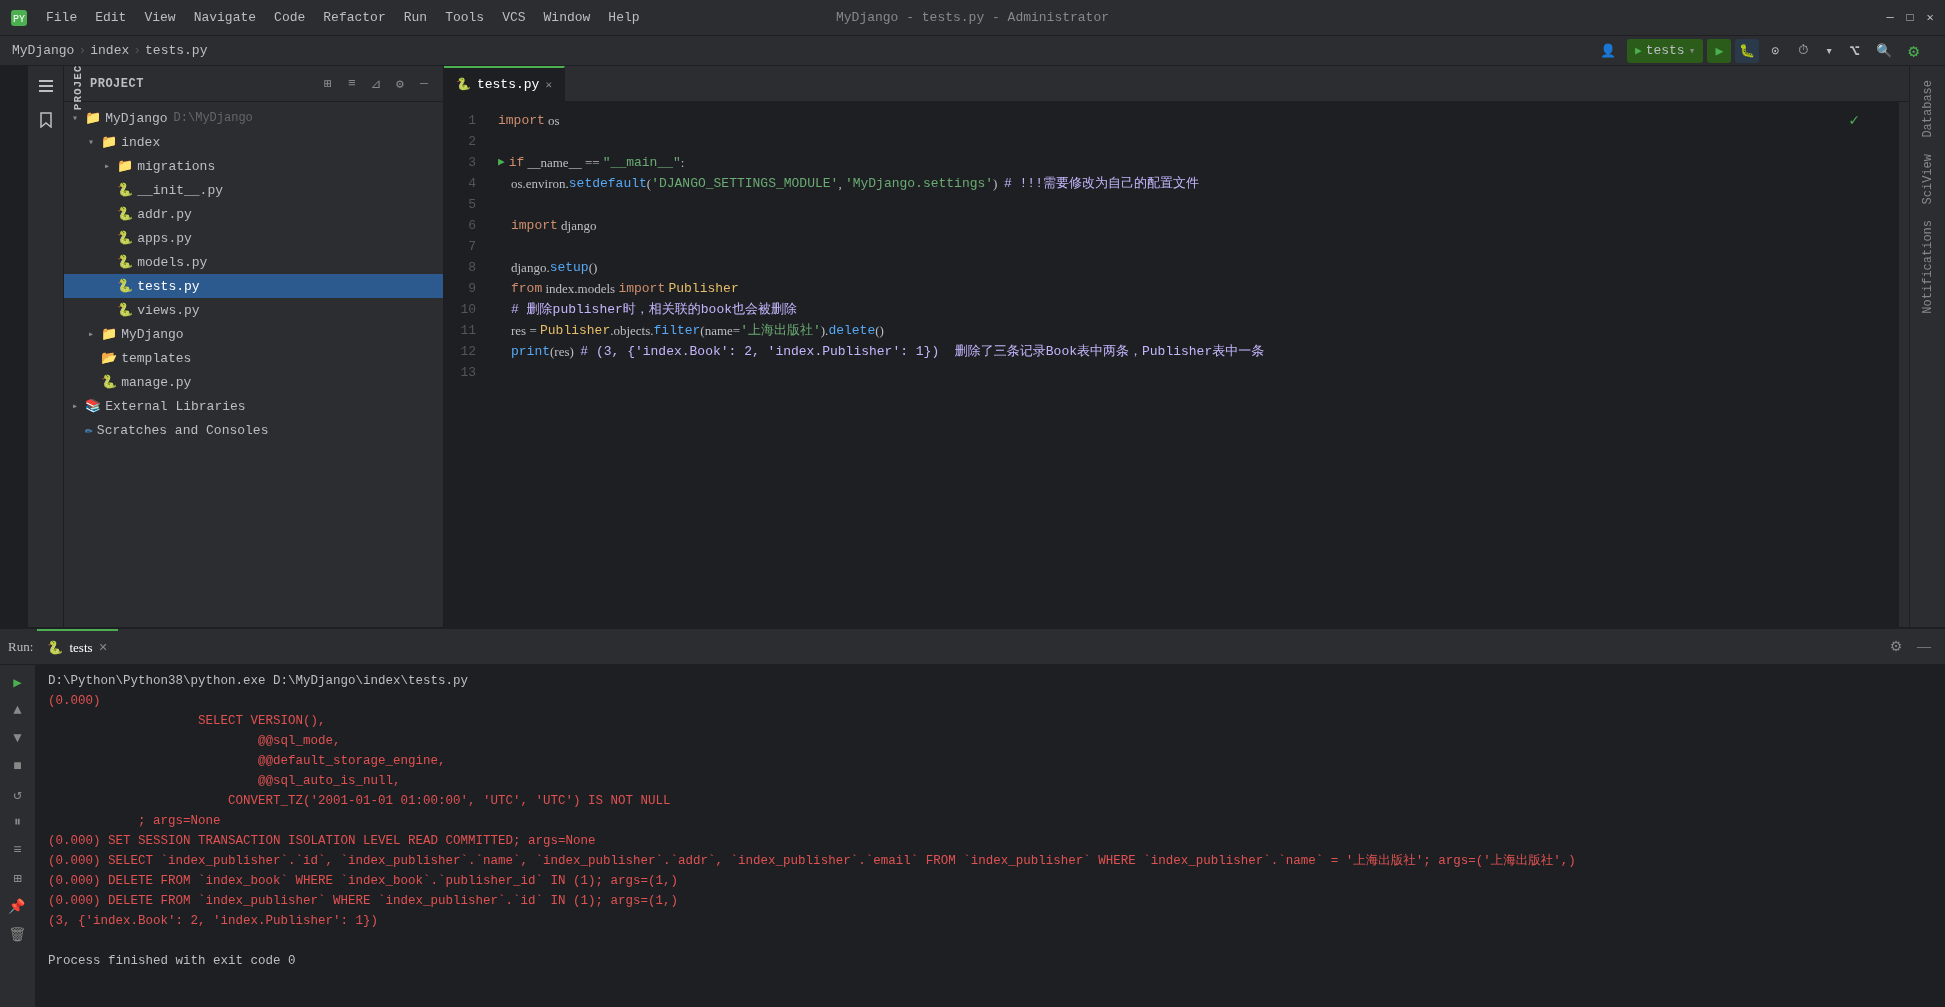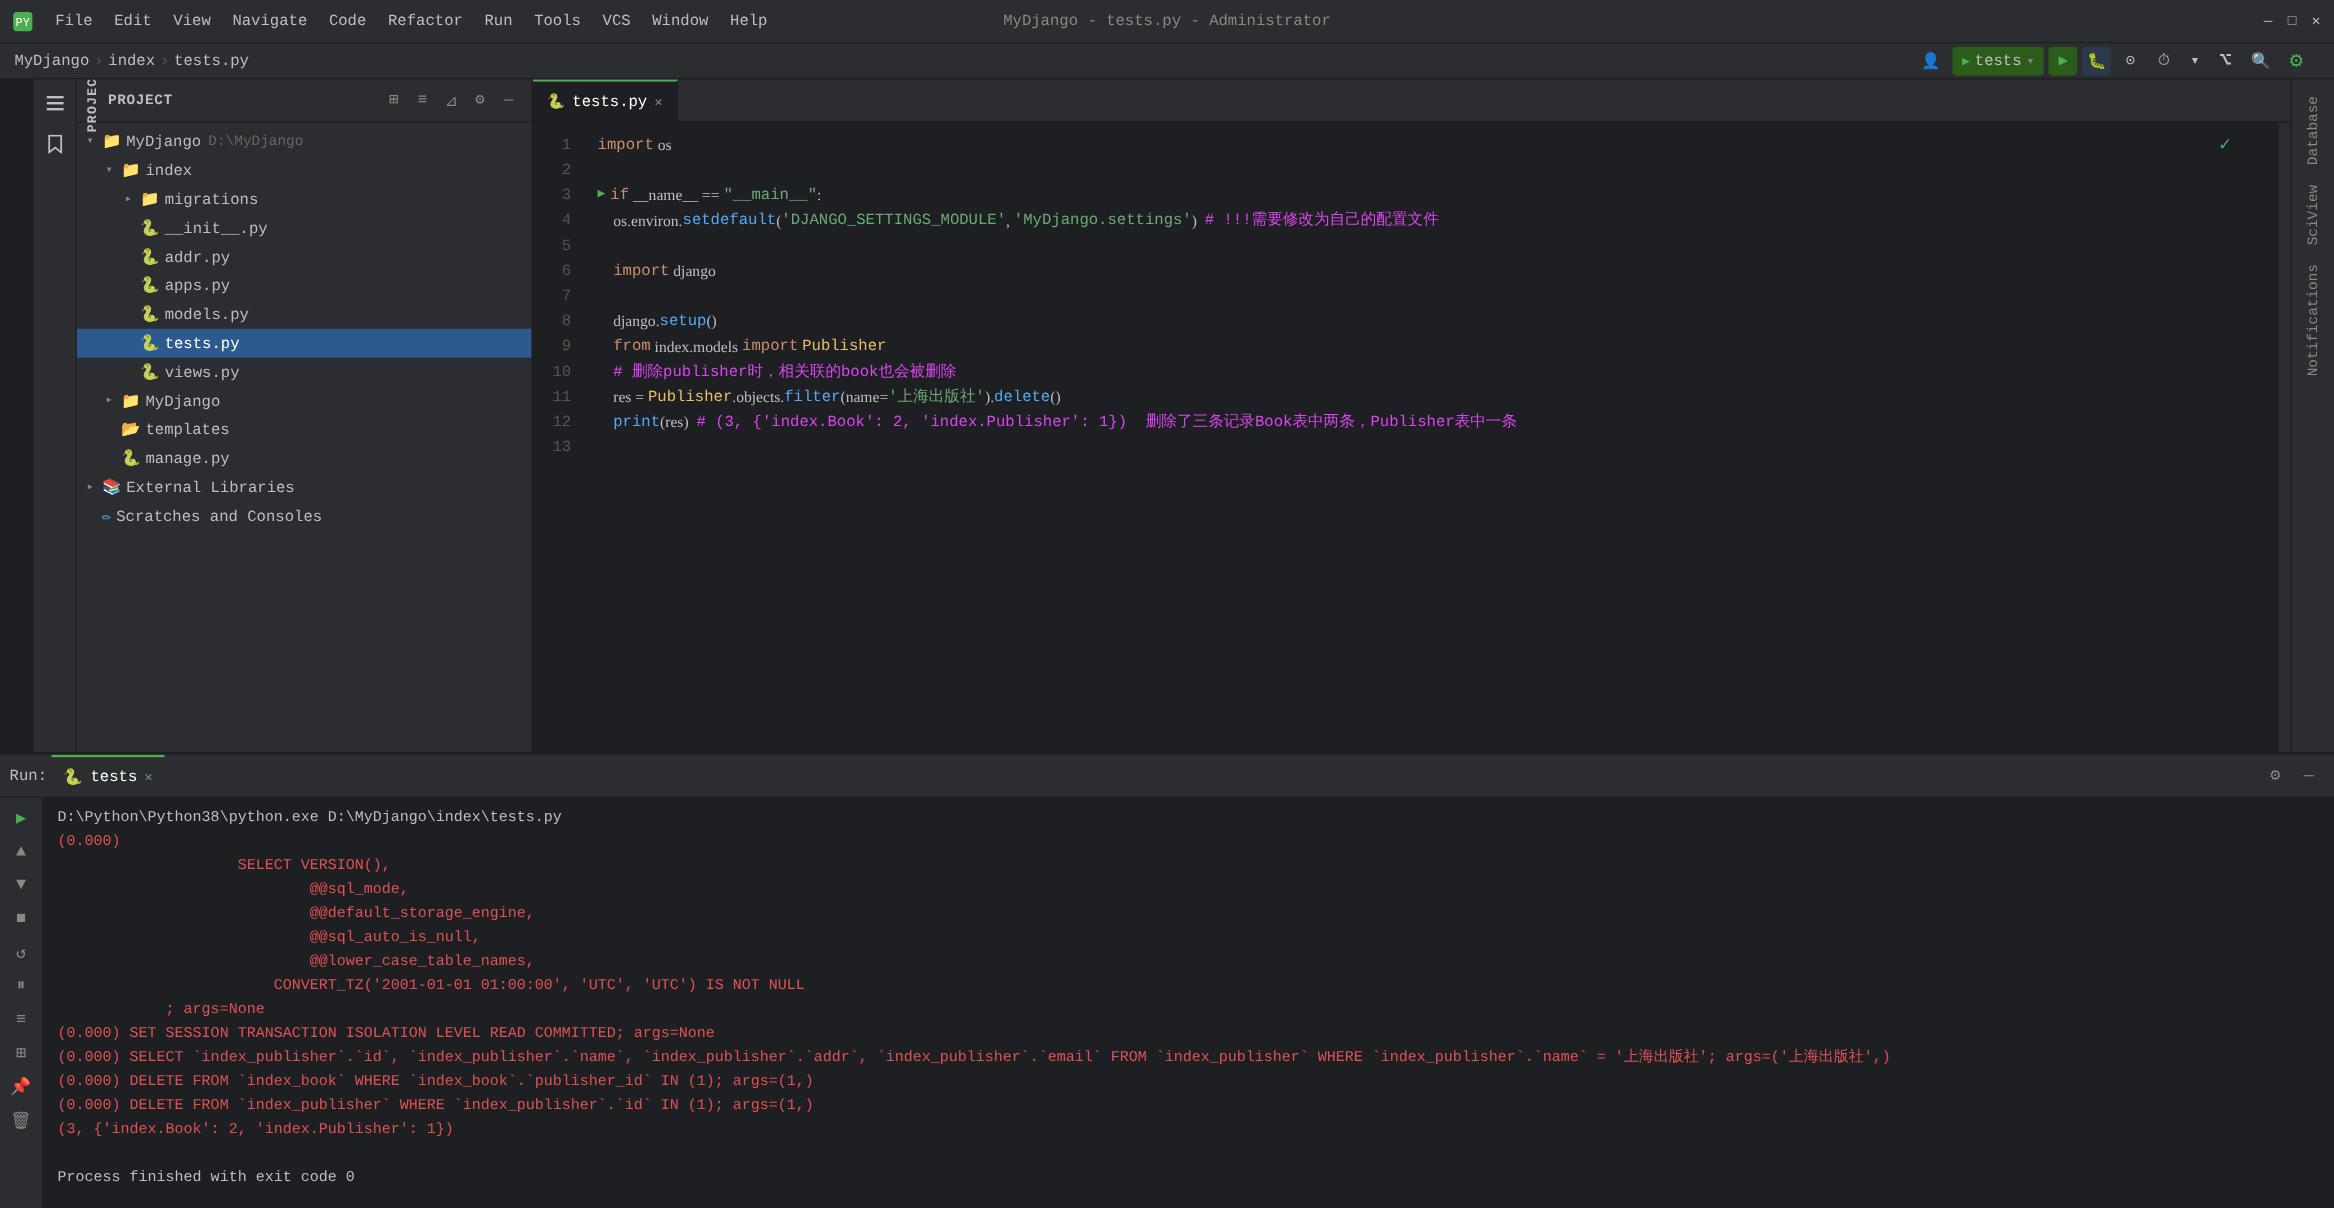--- a/index.html
+++ b/index.html
@@ -253,21 +253,21 @@
       color: #4CAF50;
       font-size: 11px;
       margin-right: 4px;
       cursor: pointer;
     }
 
     
     .kw { color: #cf8e6d; }
     .str { color: #6aab73; }
     .fn { color: #56a8f5; }
-    .cm { color: #d946ef; }
+    .cm { color: #c4b5fd; }
     .method { color: #56a8f5; }
     .cls { color: #e8bf6a; }
     .plain { color: #bcbec4; font-family: Liberation Serif, serif; }
 
     
     #scroll-bar-right {
       width: 10px;
       background: #2b2d30;
       flex-shrink: 0;
     }
@@ -304,20 +304,21 @@
       flex-shrink: 0;
     }
     #bottom-tab-bar {
       height: 36px;
       background: #2b2d30;
       display: flex;
       align-items: center;
       padding: 0 8px;
       border-bottom: 1px solid #1e1f22;
       flex-shrink: 0;
+      font-family: Liberation Serif, serif;
     }
     .bottom-tab {
       display: flex;
       align-items: center;
       height: 36px;
       padding: 0 10px;
       color: #bcbec4;
       font-size: 13px;
       cursor: pointer;
       gap: 6px;
@@ -716,21 +717,20 @@
       <div class="btm-btn">📌</div>
       <div class="btm-btn">🗑</div>
     </div>
     <div id="terminal-output">
       <div class="term-line term-white">D:\Python\Python38\python.exe D:\MyDjango\index\tests.py</div>
       <div class="term-line term-red">(0.000)</div>
       <div class="term-line term-red">                    SELECT VERSION(),</div>
       <div class="term-line term-red">                            @@sql_mode,</div>
       <div class="term-line term-red">                            @@default_storage_engine,</div>
       <div class="term-line term-red">                            @@sql_auto_is_null,</div>
-      <div class="term-line term-red">                            @@lower_case_table_names,</div>
       <div class="term-line term-red">                        CONVERT_TZ('2001-01-01 01:00:00', 'UTC', 'UTC') IS NOT NULL</div>
       <div class="term-line term-red">            ; args=None</div>
       <div class="term-line term-red">(0.000) SET SESSION TRANSACTION ISOLATION LEVEL READ COMMITTED; args=None</div>
       <div class="term-line term-red" style="white-space:pre-wrap;word-break:break-all;">(0.000) SELECT `index_publisher`.`id`, `index_publisher`.`name`, `index_publisher`.`addr`, `index_publisher`.`email` FROM `index_publisher` WHERE `index_publisher`.`name` = '上海出版社'; args=('上海出版社',)</div>
       <div class="term-line term-red">(0.000) DELETE FROM `index_book` WHERE `index_book`.`publisher_id` IN (1); args=(1,)</div>
       <div class="term-line term-red">(0.000) DELETE FROM `index_publisher` WHERE `index_publisher`.`id` IN (1); args=(1,)</div>
       <div class="term-line term-red">(3, {'index.Book': 2, 'index.Publisher': 1})</div>
       <div class="term-line term-white">&nbsp;</div>
       <div class="term-line term-white">Process finished with exit code 0</div>
     </div>

